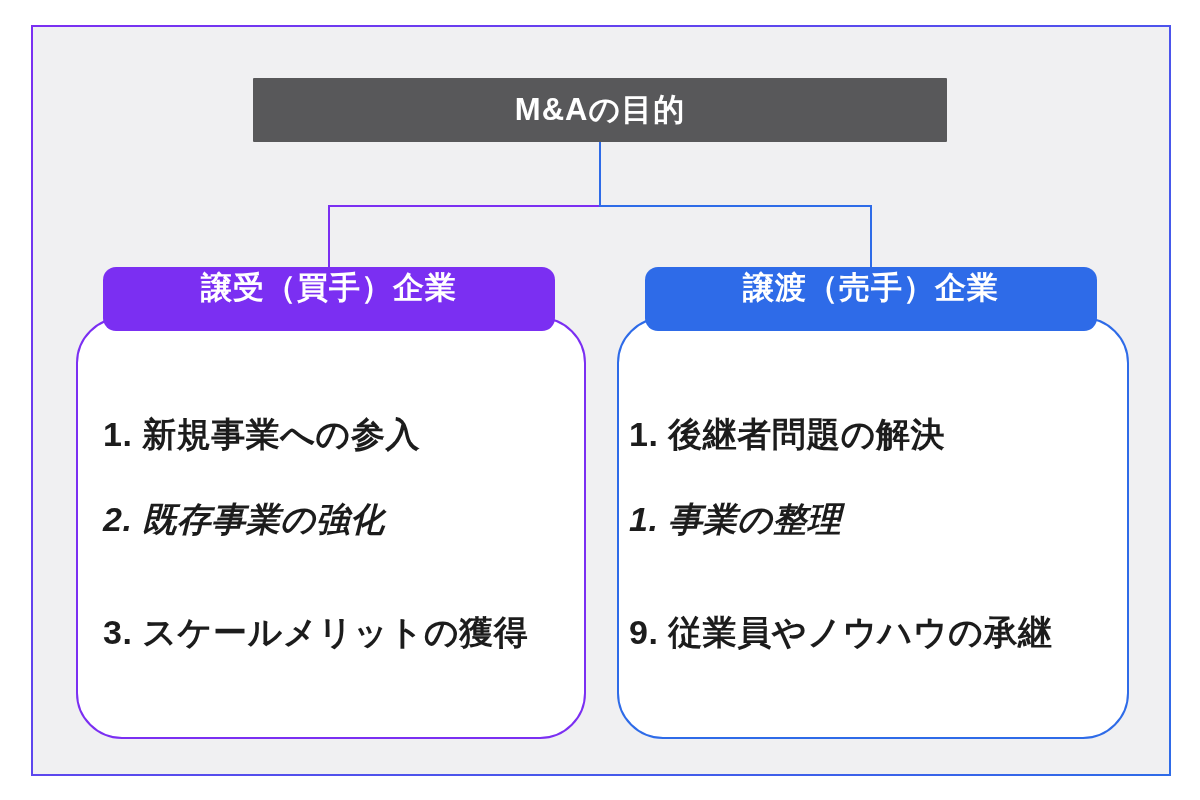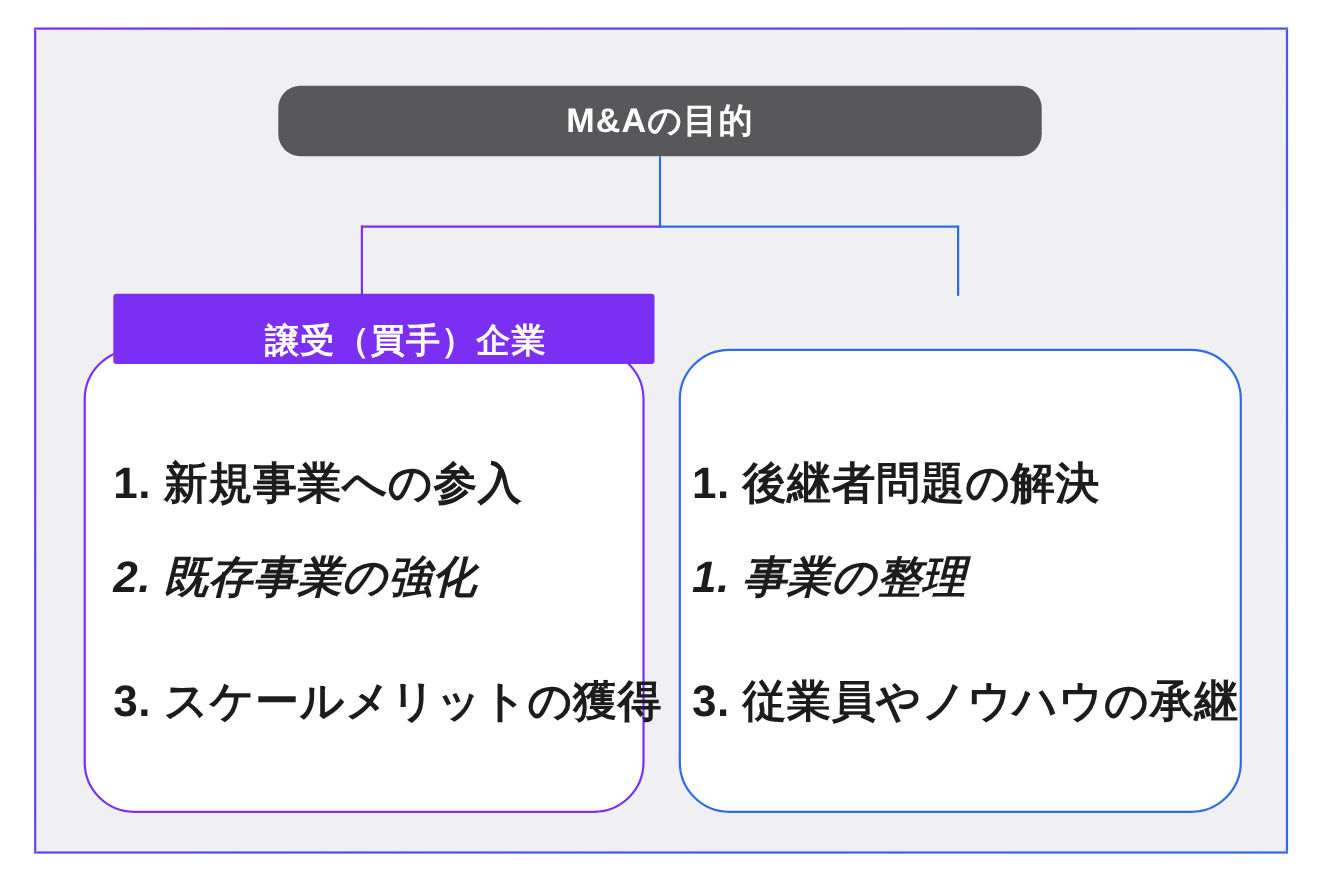--- a/index.html
+++ b/index.html
@@ -19,21 +19,21 @@
     width:1136px;height:747px;
     background:var(--canvas_bg,#f0f0f2);
     border:2px solid;
     border-image:linear-gradient(135deg,var(--purple,#7b2ff2),var(--blue,#2e6be8)) 1;
   }
   .title-box{
     position:absolute;
     left:253px;top:78px;
     width:694px;height:64px;
     background:var(--title_bg,#58585a);
-    border-radius:20px;
+    border-radius:1px;
     display:flex;align-items:center;justify-content:center;
   }
   .title-box span{
     color:#fff;font-size:31px;font-weight:bold;letter-spacing:1px;
   }
   .connectors{
     position:absolute;left:0;top:0;width:1200px;height:800px;
     pointer-events:none;
   }
   .line-purple{stroke:var(--purple,#7b2ff2);stroke-width:2;}
@@ -45,31 +45,31 @@
     background:#fff;
     border:2px solid;
     border-radius:46px;
   }
   .panel.left{left:76px;border-color:var(--purple,#7b2ff2);}
   .panel.right{left:617px;width:508px;border-color:var(--blue,#2e6be8);}
   .header-box{
     position:absolute;
     top:267px;
     width:452px;height:64px;
-    border-radius:3px;
-    display:flex;align-items:flex-end;justify-content:center;padding-left:40px;
+    border-radius:13px;
+    display:flex;align-items:flex-start;justify-content:center;
   }
   .header-box.left{left:103px;background:var(--purple,#7b2ff2);}
   .header-box.right{left:645px;background:var(--blue,#2e6be8);}
   .header-box span{
     color:#fff;font-size:31px;font-weight:bold;letter-spacing:1px;
   }
   .item{
     position:absolute;
-    font-size:40px;font-weight:bold;
+    font-size:34px;font-weight:bold;
     color:var(--text,#1c1c1c);
     white-space:nowrap;
     letter-spacing:0.5px;
   }
   .list-left .item{left:103px;}
   .list-right .item{left:629px;}
   .item.r0{top:412px;}
   .item.r1{top:497px;font-style:italic;}
   .item.r2{top:582px;margin-top:28px;}
 </style>
@@ -90,25 +90,28 @@
   <div class="title-box">
     <span>M&amp;Aの目的</span>
   </div>
 
   <div class="panel left"></div>
   <div class="panel right"></div>
 
   <div class="header-box left">
     <span>譲受（買手）企業</span>
   </div>
+  <div class="header-box right">
+    <span>譲渡（売手）企業</span>
+  </div>
 
   <div class="list-left">
     <div class="item r0">1. 新規事業への参入</div>
     <div class="item r1">2. 既存事業の強化</div>
     <div class="item r2">3. スケールメリットの獲得</div>
   </div>
 
   <div class="list-right">
     <div class="item r0">1. 後継者問題の解決</div>
     <div class="item r1">1. 事業の整理</div>
-    <div class="item r2">3. 従業員やノウハウの承継</div>
+    <div class="item r2">9. 従業員やノウハウの承継</div>
   </div>
 </div>
 
 </body></html>

